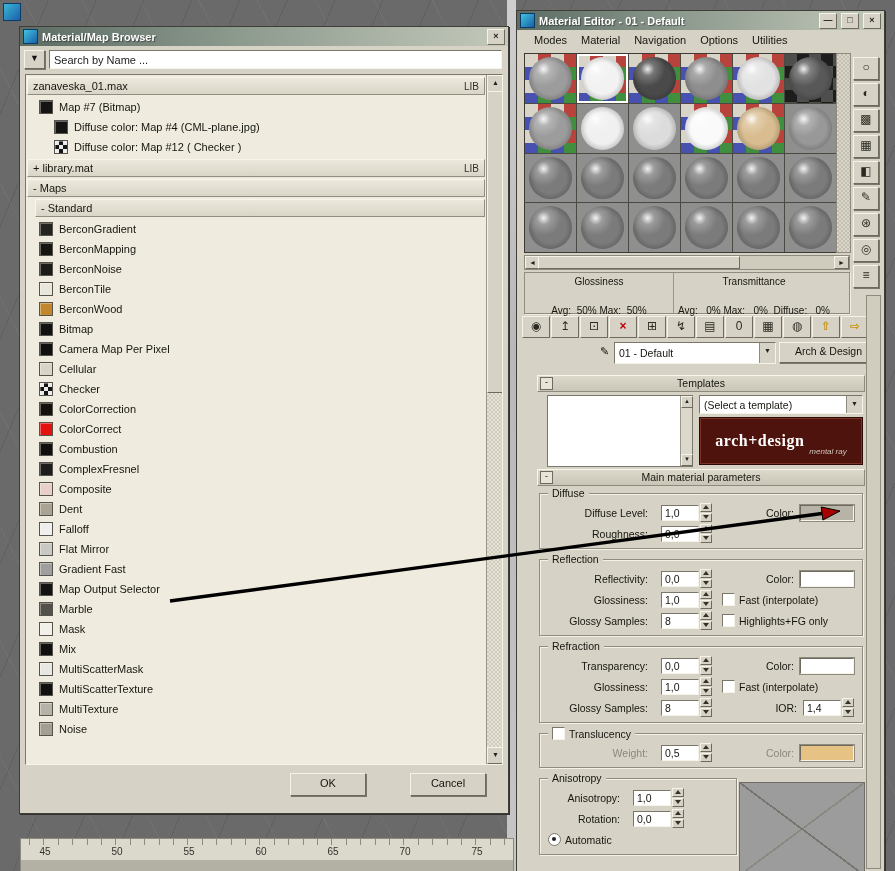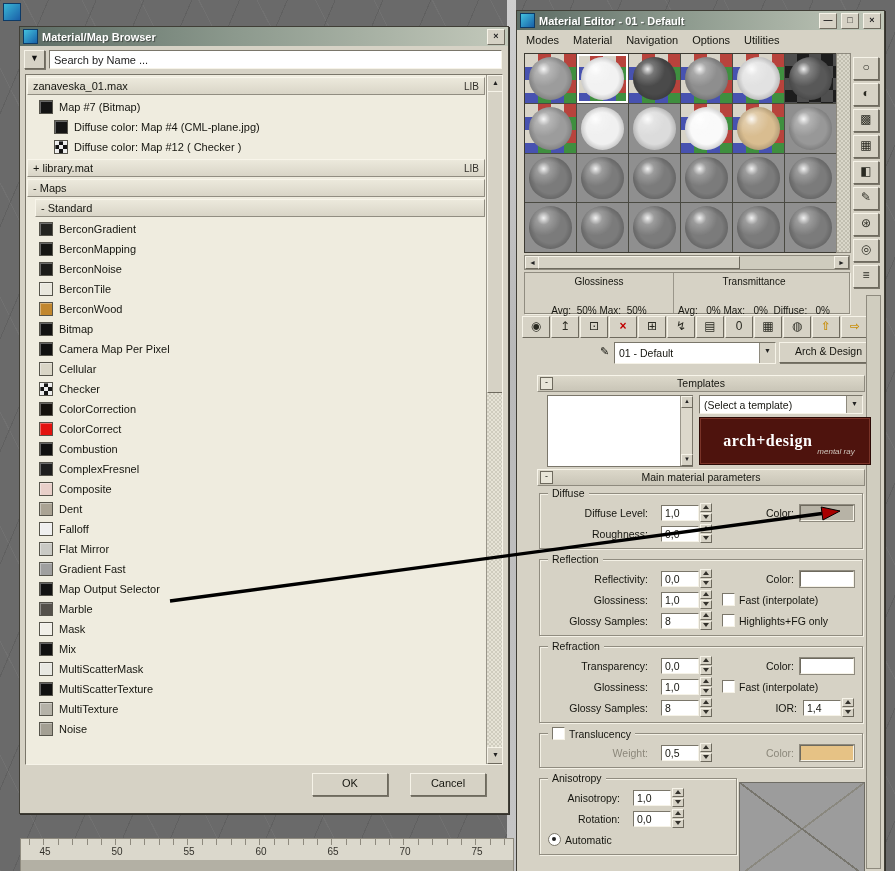--- a/index.html
+++ b/index.html
@@ -38,24 +38,24 @@
   .sitem,.mitem{height:20px;display:flex;align-items:center;gap:6px;padding-left:13px;}
   .ind2{padding-left:28px;}
   .sw{width:12px;height:12px;border:1px solid #55534a;box-shadow:inset 1px 1px 0 rgba(255,255,255,.35);flex:0 0 auto;background:#888;}
   .sw-checker{background:repeating-conic-gradient(#141414 0% 25%,#ececec 25% 50%,#141414 50% 75%,#ececec 75% 100%);background-size:8px 8px;}
   .vscroll{position:absolute;right:0;top:0;bottom:0;width:15px;background:#dcd8cb;border-left:1px solid #9a968a;
     background-image:repeating-conic-gradient(#e6e3d6 0% 25%,#cfccbe 25% 50%,#e6e3d6 50% 75%,#cfccbe 75% 100%);background-size:4px 4px;}
   .sbtn{position:absolute;left:0;width:15px;height:15px;font-size:7px;line-height:14px;text-align:center;color:#222;
     background:#d6d2c5;border:1px solid;border-color:#f6f3e8 #6e6a5e #6e6a5e #f6f3e8;}
   .sthumb{position:absolute;left:0;width:15px;background:#d6d2c5;border:1px solid;border-color:#f6f3e8 #6e6a5e #6e6a5e #f6f3e8;}
   .dlg-footer{height:32px;display:flex;justify-content:flex-end;gap:22px;padding:4px 22px 8px;}
-  .okbtn,.cancelbtn{width:74px;height:21px;line-height:19px;font-size:11px;}
+  .okbtn,.cancelbtn{width:74px;height:21px;line-height:19px;font-size:11px;margin-left:22px;}
   
   .editor{left:516px;top:10px;width:367px;height:861px;overflow:hidden;}
-  .e-menu{position:absolute;left:2px;top:20px;height:17px;display:flex;align-items:center;justify-content:center;}
+  .e-menu{position:absolute;left:10px;top:20px;height:17px;display:flex;align-items:center;justify-content:center;}
   .e-menu span{padding:0 7px;font-size:11px;}
   .slots{position:absolute;left:7px;top:42px;width:311px;height:198px;display:grid;
     grid-template-columns:repeat(6,1fr);grid-template-rows:repeat(4,1fr);gap:1px;background:#4a4a42;border:1px solid #3c3a32;}
   .slot{position:relative;overflow:hidden;}
   .bg-plain{background:#8f8f8f;}
   .bg-color{background:repeating-conic-gradient(#b8433c 0% 25%,#3f8f3f 25% 50%,#4752b0 50% 75%,#d8d4c8 75% 100%);background-size:26px 26px;}
   .bg-dark{background:repeating-conic-gradient(#1d1d1d 0% 25%,#4e4e4e 25% 50%,#1d1d1d 50% 75%,#4e4e4e 75% 100%);background-size:24px 24px;}
   .slot.active{outline:2px solid #fff;outline-offset:-2px;z-index:2;}
   .ball{position:absolute;left:4px;top:3px;right:4px;bottom:3px;border-radius:50%;background:#8a8a8a;}
   .ball::after{content:"";position:absolute;inset:0;border-radius:50%;background:
@@ -458,21 +458,21 @@
         <div class="tpl-list">
           <div class="tpl-sb">
             <span class="tb" style="top:0;">▲</span>
             <span class="tb" style="bottom:0;">▼</span>
           </div>
         </div>
         <div class="tpl-combo combo">
           <span class="cval">(Select a template)</span>
           <span class="dd">▼</span>
         </div>
-        <div class="banner" style="background-color: rgb(78, 19, 13); padding-left: 8px;">
+        <div class="banner" style="background-color: rgb(78, 19, 13);">
           <span class="bt">arch+design</span>
           <span class="bs">mental ray</span>
         </div>
       </div>
 
       <div class="roll-head main-head">
         <span class="roll-minus">-</span>
         <span>Main material parameters</span>
       </div>
 

